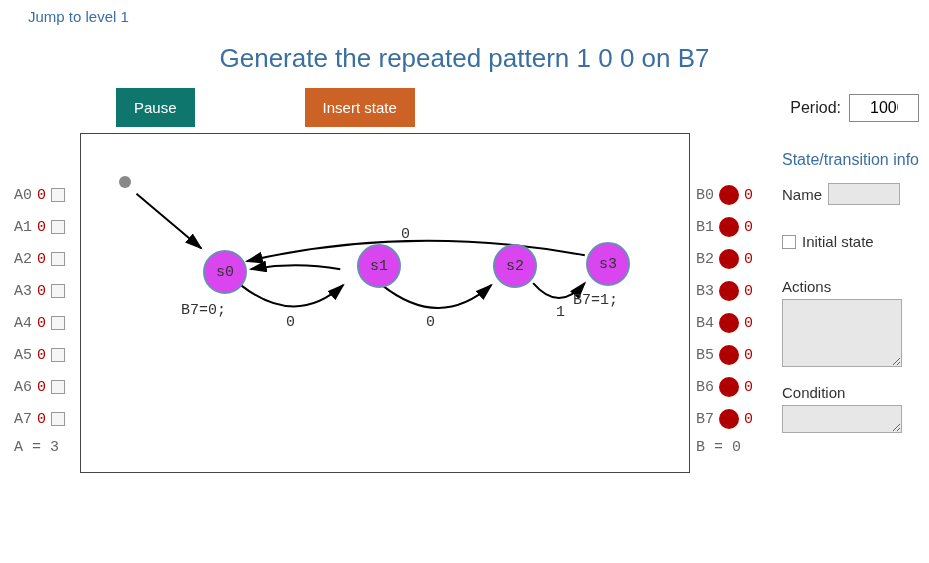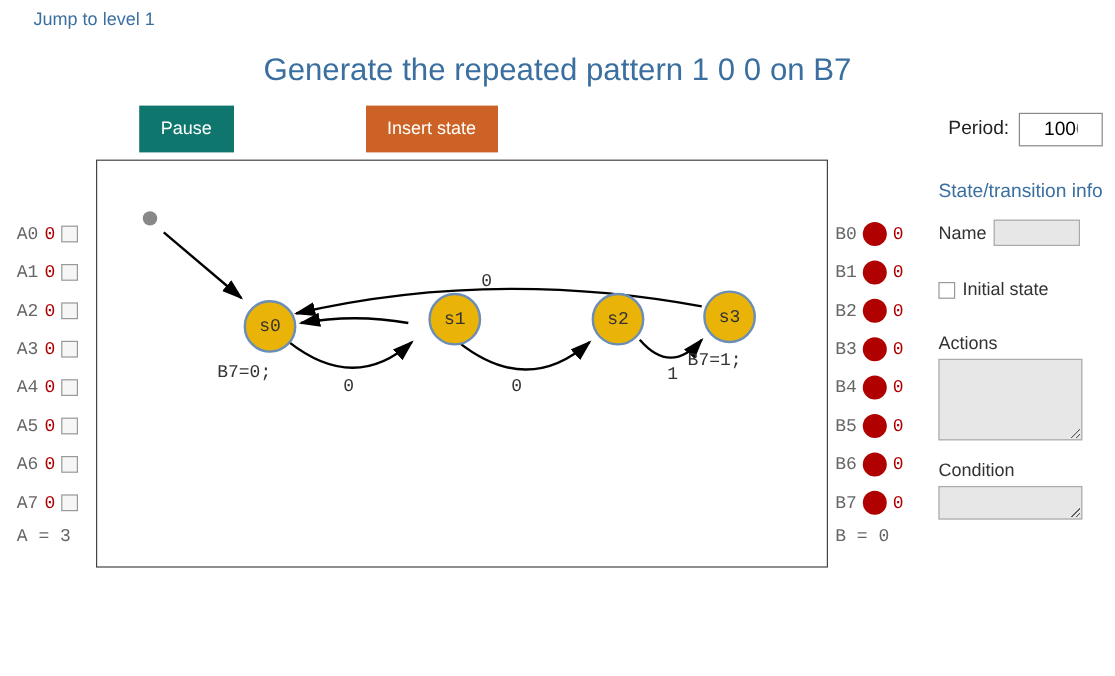--- a/index.html
+++ b/index.html
@@ -76,21 +76,21 @@
   .canvas {
     width: 610px; height: 340px; border:1px solid #444;
     background:#fff; position:relative;
   }
   .start-dot {
     position:absolute; width:12px; height:12px; border-radius:50%;
     background:#888; left:38px; top:42px;
   }
   .state {
     position:absolute; width:44px; height:44px; border-radius:50%;
-    border:2px solid #6a8eb5; background:#eab308;
+    border:2px solid #6a8eb5; background:#d946ef;
     display:flex; align-items:center; justify-content:center;
     font-family:"Courier New", monospace; font-size:15px; color:#333;
     cursor:pointer;
   }
   .lbl-canvas {
     position:absolute; font-family:"Courier New", monospace;
     font-size:15px; color:#333;
   }
   
   .b-col {

